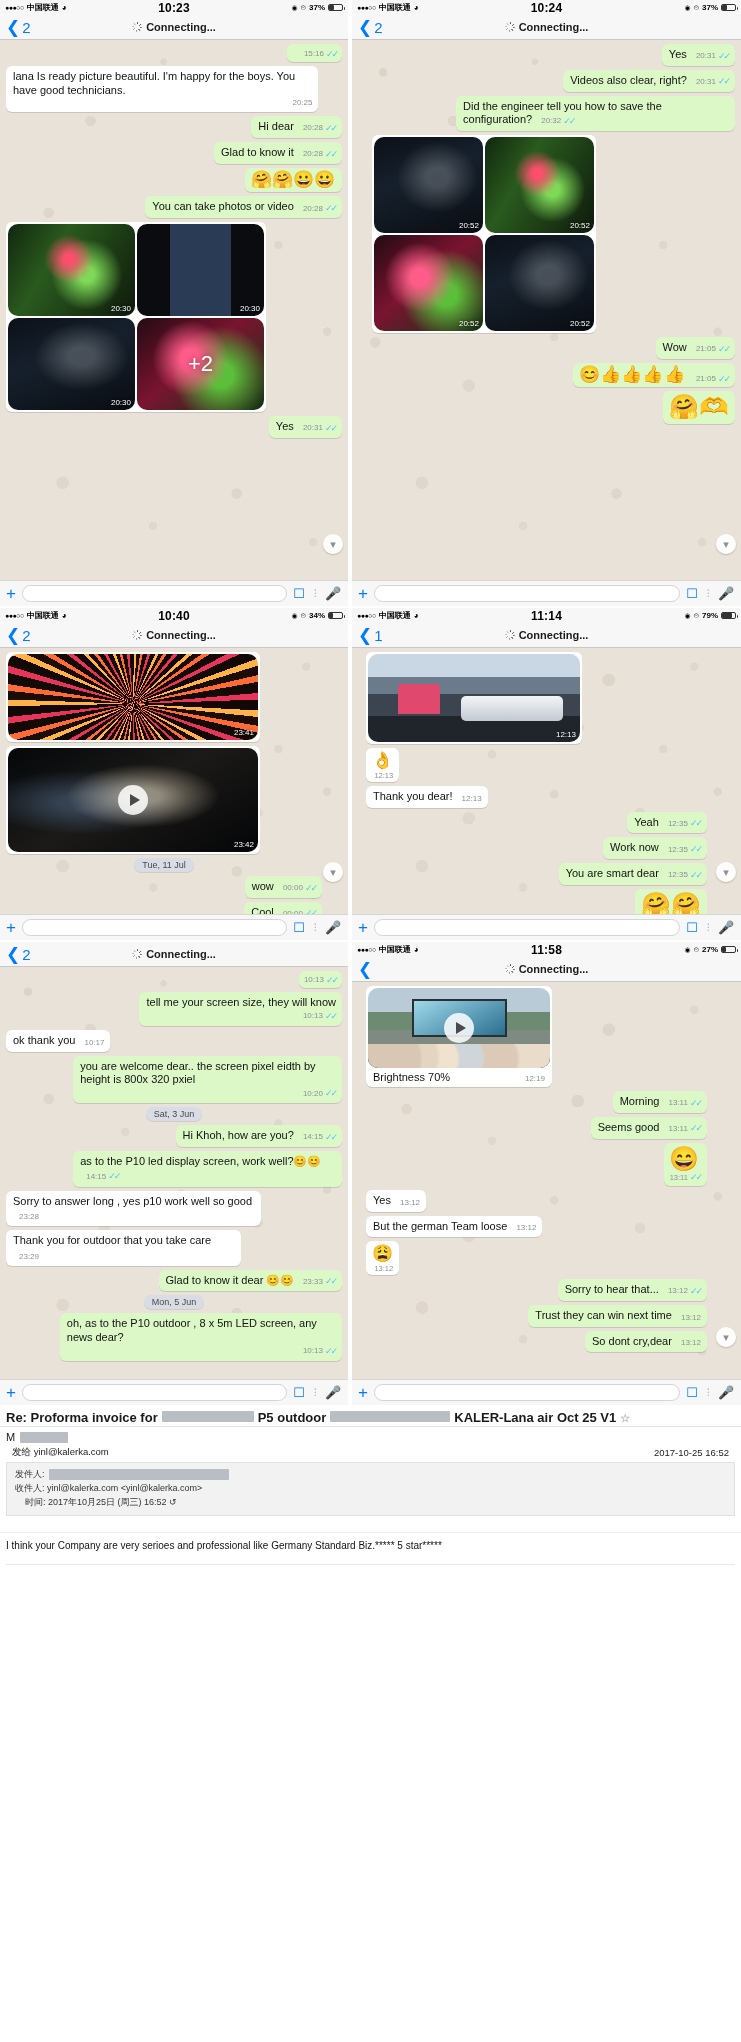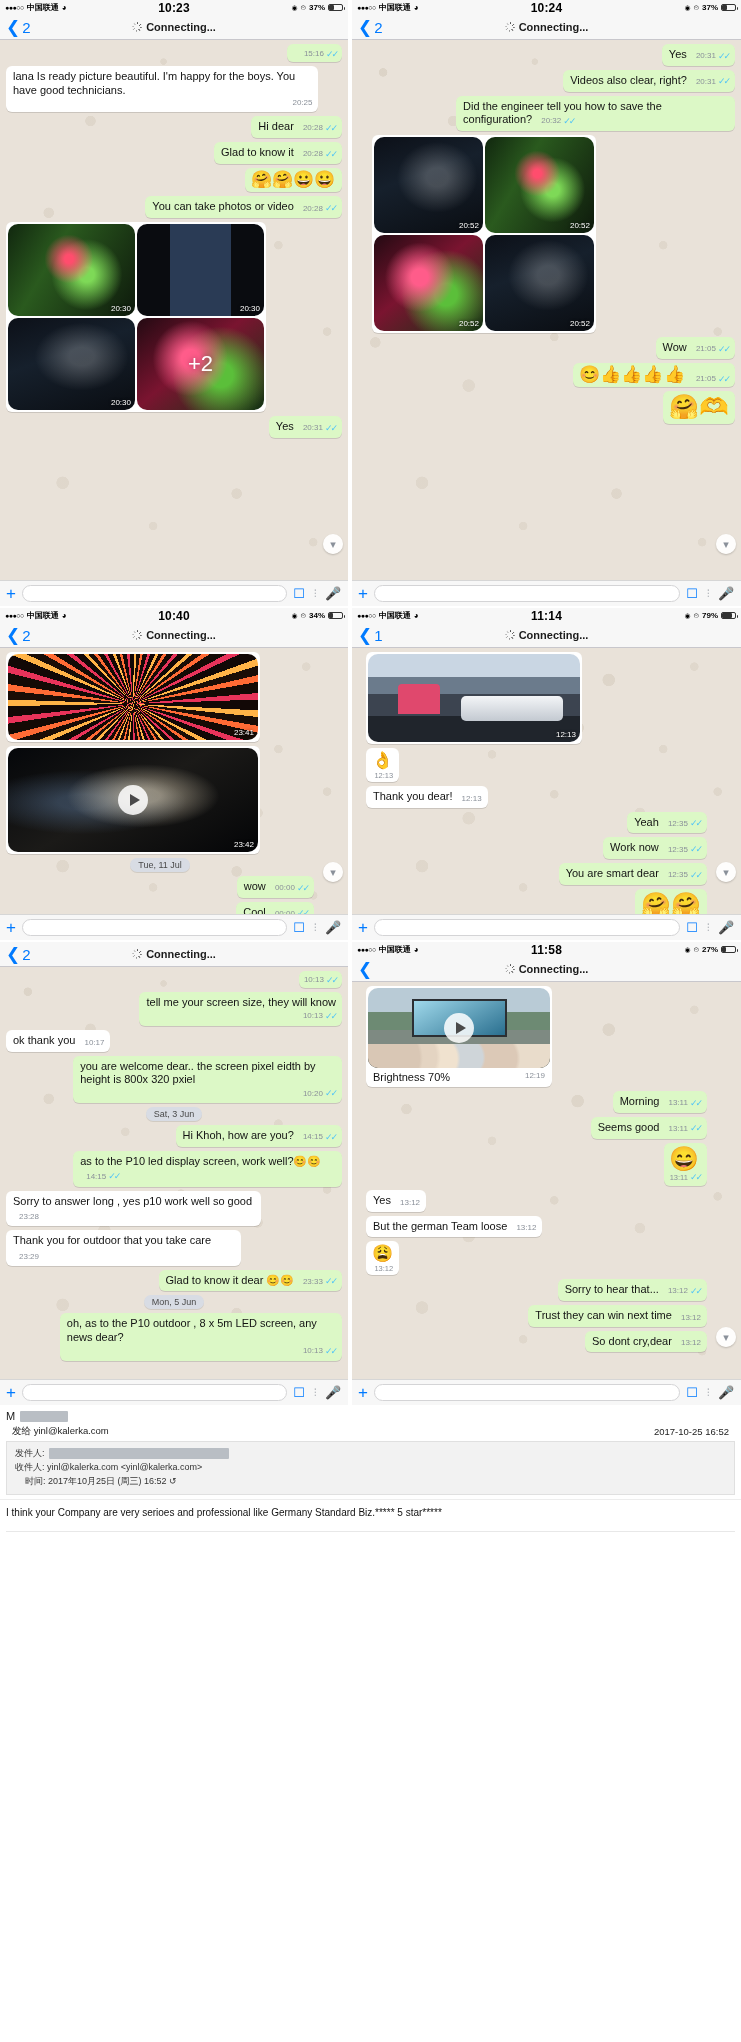--- a/index.html
+++ b/index.html
@@ -162,21 +162,21 @@
     width:30px; height:30px; border-radius:50%;
     background:rgba(255,255,255,.85);
     display:flex; align-items:center; justify-content:center;
   }
   .playbtn::after{
     content:""; width:0;height:0;
     border-left:10px solid #4a4a4a;
     border-top:6px solid transparent; border-bottom:6px solid transparent;
     margin-left:3px;
   }
-  .capt { padding:3px 5px 2px; font-size:11px; color:#121212; display:flex; align-items:flex-start;gap:48px; }
+  .capt { padding:3px 5px 2px; font-size:11px; color:#121212; display:flex; align-items:flex-end;gap:48px; }
 
   
   .scrolldown {
     position:absolute; right:5px; bottom:4px;
     width:20px; height:20px; border-radius:50%;
     background:rgba(255,255,255,.92); color:#8a9099;
     display:flex; align-items:center; justify-content:center;
     font-size:11px; box-shadow:0 1px 2px rgba(0,0,0,.2); z-index:9;
   }
 
@@ -290,21 +290,21 @@
     display:flex; justify-content:space-between; align-items:center;
     font-size:9.5px; padding:1px 12px 3px; color:#222;
   }
   .email-detail {
     background:#f2f2f2; border:1px solid #e0e0e0;
     margin:0 6px; padding:5px 8px; font-size:9px; line-height:1.55; color:#333;
   }
   .email-detail .lbl { color:#333; }
   .email-body {
     padding:7px 6px; font-size:10px; color:#111;
-    border-top:1px solid #ededed; margin-top:4px;
+    border-top:1px solid #ededed; margin-top:16px;
   }
   .hairline { height:1px; background:#e8e8e8; margin:6px 6px 0; }
 </style>
 </head>
 <body>
 
 <div class="collage">
 
   <div class="panel" style="left:0;top:0;width:350px;height:606px;display:flex;flex-direction:column;">
     <div class="statusbar">
@@ -561,21 +561,21 @@
     <div class="navbar">
       <div class="nav-back">
         <span class="chev">❮</span>
         <span>2</span>
       </div>
       <div class="nav-center">
         <span class="spinner"></span>
         <span class="nav-title">Connecting...</span>
       </div>
     </div>
-    <div class="chat" style="padding-right:34px;">
+    <div class="chat" style="padding-right:26px;">
       <div class="row in">
         <div class="media" style="width:254px;position:relative;">
           <div class="photo img-ray" style="height:86px">
             <span class="ts-ov">
                 <span>23:41</span>
               </span>
           </div>
 
         </div>
       </div>
@@ -959,20 +959,28 @@
     <div class="inputbar">
       <span class="plusicon">+</span>
       <div class="textfield"></div>
       <span class="ibicon">☐</span>
       <span class="dots3">⋮</span>
       <span class="ibicon">🎤</span>
     </div>
   </div>
 
   <div class="email" style="top:1406px;height:636px;">
+    <div class="email-subject">
+      <span>Re: Proforma invoice for</span>
+      <span class="redact" style="width:92px"></span>
+      <span>P5 outdoor</span>
+      <span class="redact" style="width:120px"></span>
+      <span>KALER-Lana air Oct 25 V1</span>
+      <span class="star">☆</span>
+    </div>
     <div class="email-from-line">
       <span>M</span>
       <span class="redact" style="width:48px"></span>
     </div>
     <div class="email-meta-row">
       <span>
         <span>发给</span>
         <span>yinl@kalerka.com</span>
       </span>
       <span>2017-10-25 16:52</span>

